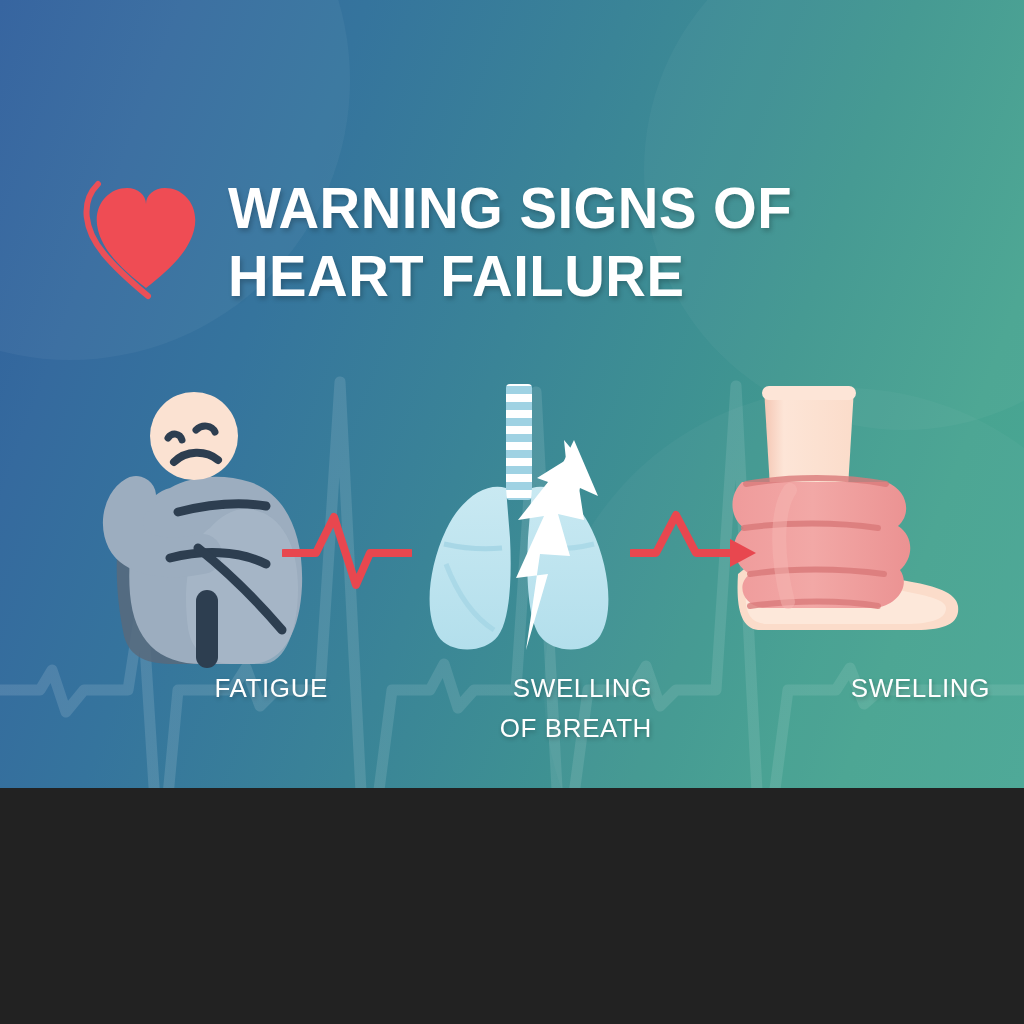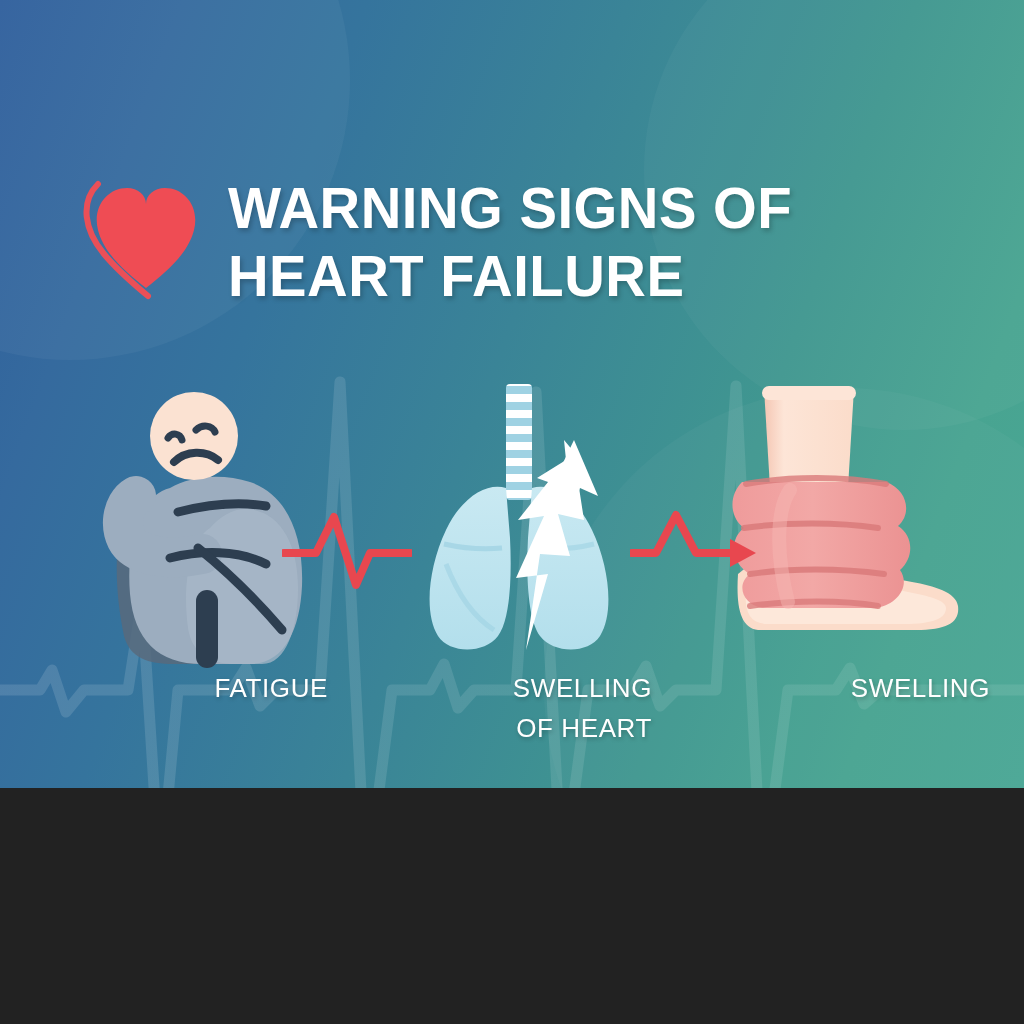--- a/index.html
+++ b/index.html
@@ -301,18 +301,18 @@
 
   <svg class="connector conn-2" viewBox="0 0 130 90">
     <path d="M2 48 L26 48 L46 10 L66 48 L104 48" fill="none" stroke="#e8474f" stroke-width="8" stroke-linecap="round" stroke-linejoin="round"></path>
     <path d="M100 34 L126 48 L100 62 Z" fill="#e8474f"></path>
   </svg>
 
   <div class="label label-fatigue">FATIGUE</div>
 
   <div class="label label-sob">
     <div>SWELLING</div>
-    <div>OF HEART</div>
+    <div>OF BREATH</div>
   </div>
 
   <div class="label label-swelling">SWELLING</div>
 
 </div>
 
 </body></html>

